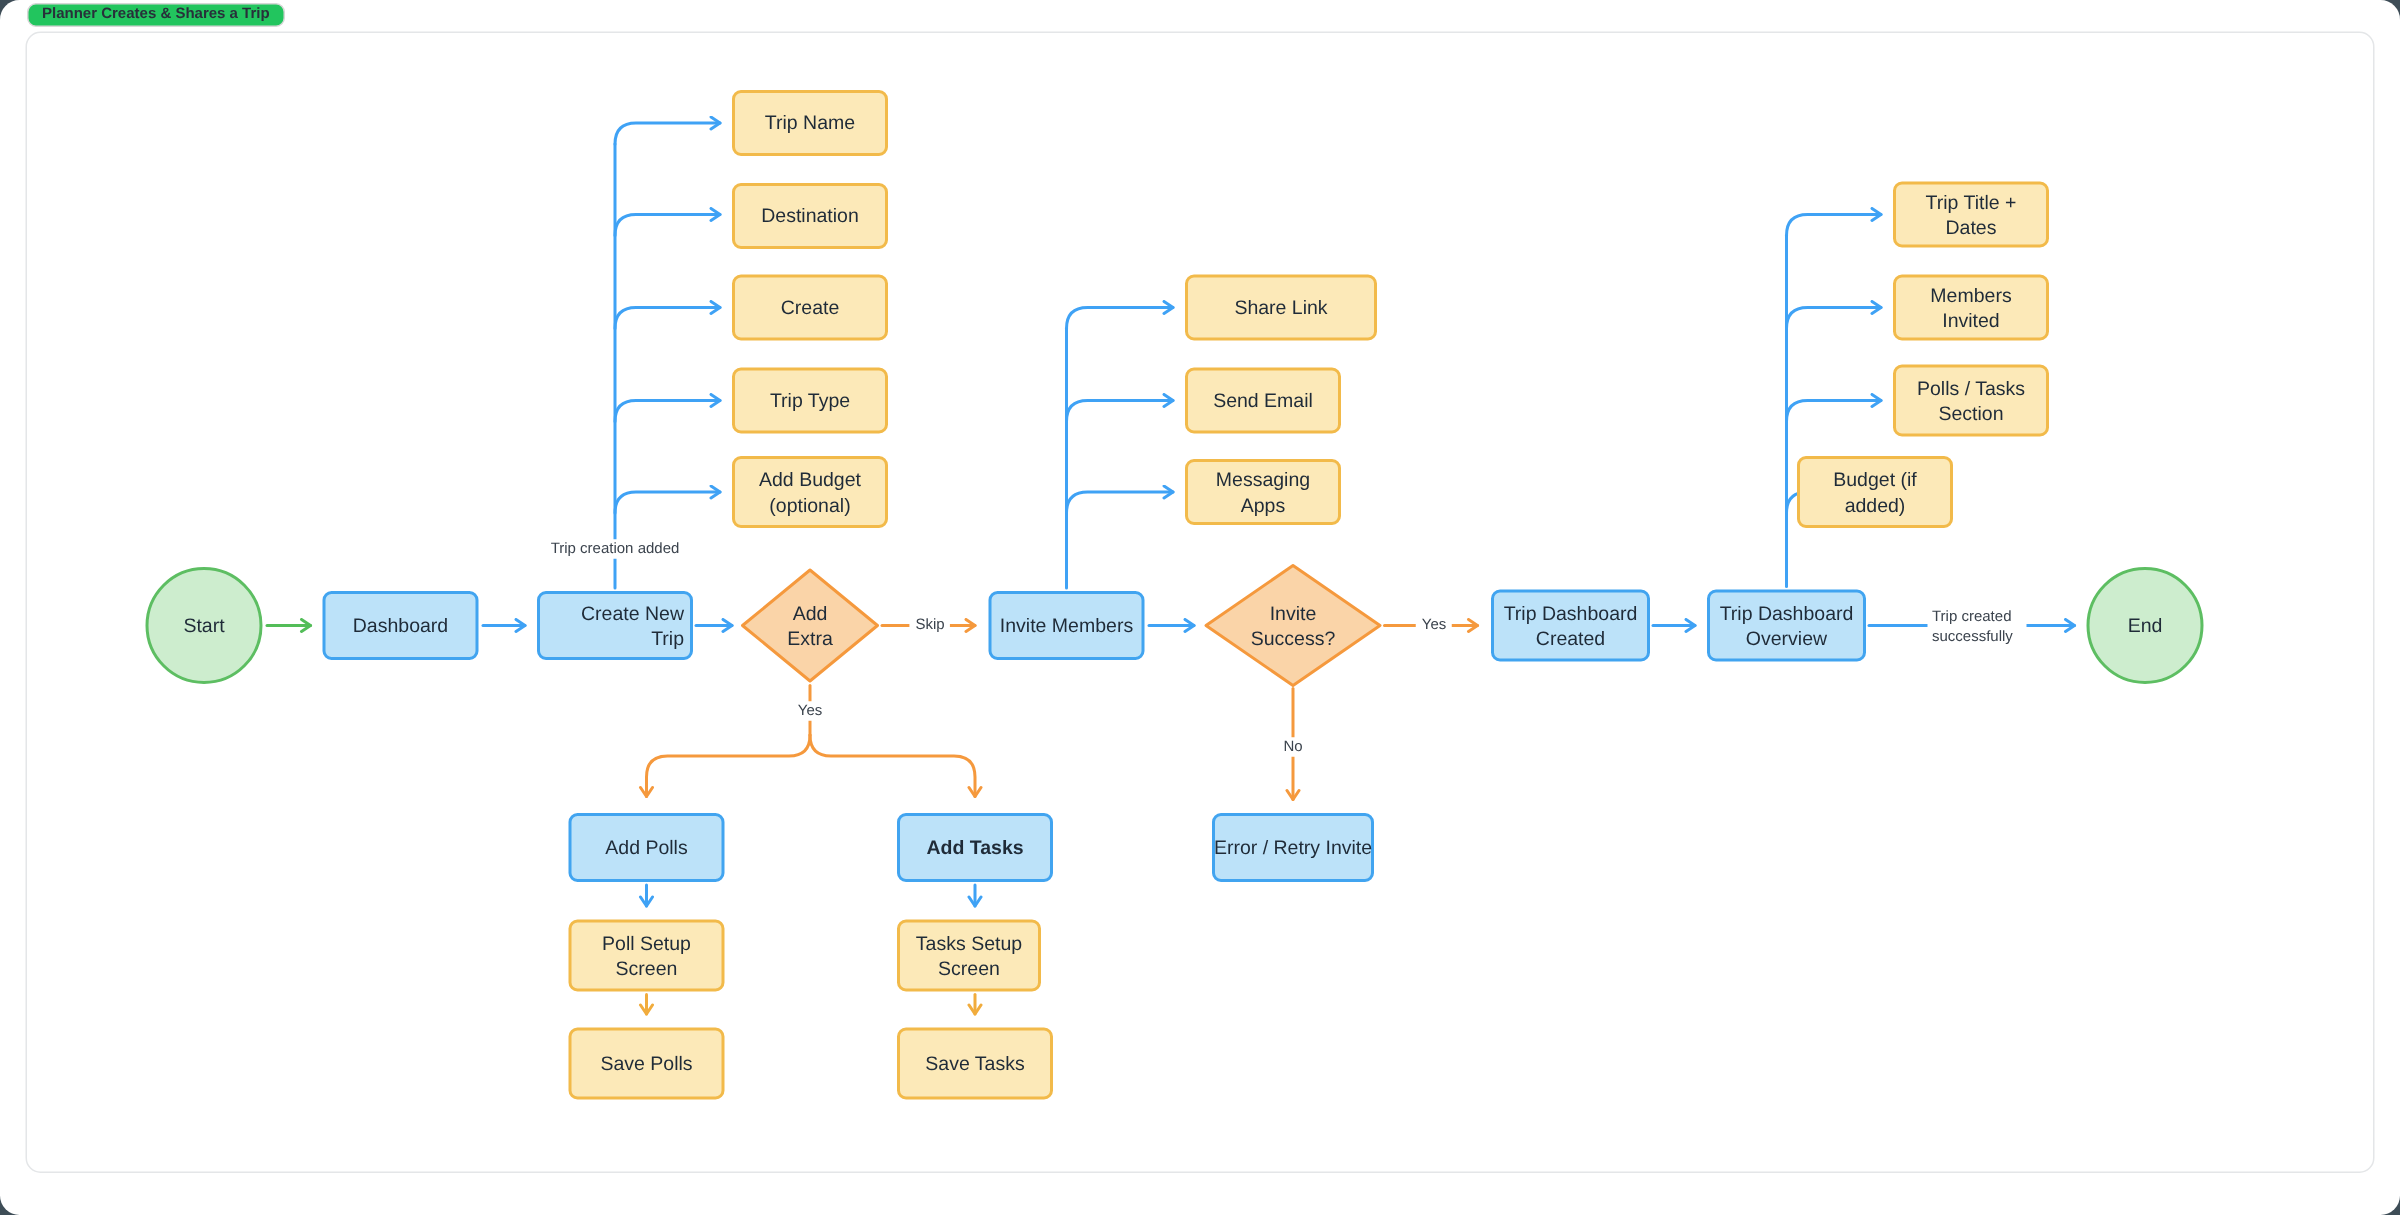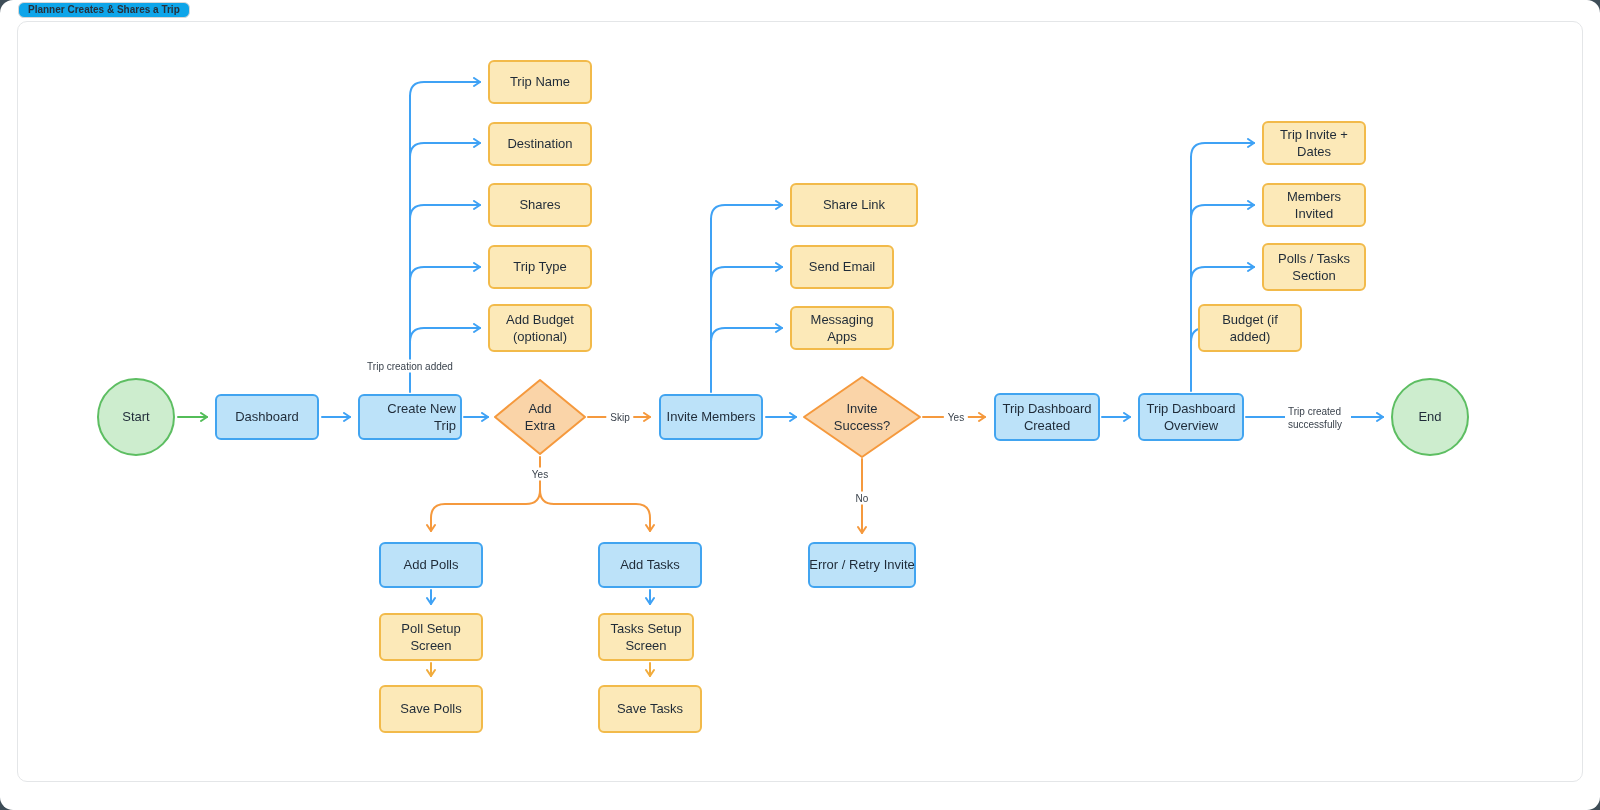--- a/index.html
+++ b/index.html
@@ -10,21 +10,21 @@
     position:relative;
     overflow:hidden;
   }
   .window {
     position:absolute; inset:0;
     background:#ffffff;
     border-radius:13px;
   }
   .tab-pill {
     position:absolute; left:18px; top:2px;
-    background:#0ea5e9;
+    background:#22c55e;
     border:1px solid #d7d7d7;
     border-radius:6px;
     padding:1px 9px 2px 9px;
     font-size:10px;
     font-weight:bold;
     color:#28303a;
     z-index:30;
   }
   .canvas {
     position:absolute; left:17px; top:21px;
@@ -154,38 +154,38 @@
   </div>
   <div class="node decision" style="left:802px;top:375px;width:120px;height:84px;">
     <svg width="120" height="84">
       <polygon points="60,2 118,42 60,82 2,42" fill="#fad4a8" stroke="#f5993d" stroke-width="2" stroke-linejoin="round"></polygon>
     </svg>
     <span class="lbl" style="width:76px;">Invite Success?</span>
   </div>
 
   <div class="node data" style="left:488px;top:60px;width:104px;height:44px;">Trip Name</div>
   <div class="node data" style="left:488px;top:122px;width:104px;height:44px;">Destination</div>
-  <div class="node data" style="left:488px;top:183px;width:104px;height:44px;">Shares</div>
+  <div class="node data" style="left:488px;top:183px;width:104px;height:44px;">Create</div>
   <div class="node data" style="left:488px;top:245px;width:104px;height:44px;">Trip Type</div>
   <div class="node data" style="left:488px;top:304px;width:104px;height:48px;">Add Budget (optional)</div>
 
   <div class="node data" style="left:790px;top:183px;width:128px;height:44px;">Share Link</div>
   <div class="node data" style="left:790px;top:245px;width:104px;height:44px;">Send Email</div>
   <div class="node data" style="left:790px;top:306px;width:104px;height:44px;">Messaging Apps</div>
 
-  <div class="node data" style="left:1262px;top:121px;width:104px;height:44px;">Trip Invite + Dates</div>
+  <div class="node data" style="left:1262px;top:121px;width:104px;height:44px;">Trip Title + Dates</div>
   <div class="node data" style="left:1262px;top:183px;width:104px;height:44px;">Members Invited</div>
   <div class="node data" style="left:1262px;top:243px;width:104px;height:48px;">Polls / Tasks Section</div>
   <div class="node data" style="left:1198px;top:304px;width:104px;height:48px;">Budget (if added)</div>
 
   <div class="node proc" style="left:379px;top:542px;width:104px;height:46px;">Add Polls</div>
   <div class="node data" style="left:379px;top:613px;width:104px;height:48px;">Poll Setup Screen</div>
   <div class="node data" style="left:379px;top:685px;width:104px;height:48px;">Save Polls</div>
 
-  <div class="node proc" style="left:598px;top:542px;width:104px;height:46px;">Add Tasks</div>
+  <div class="node proc" style="left:598px;top:542px;width:104px;height:46px;font-weight:bold;">Add Tasks</div>
   <div class="node data" style="left:598px;top:613px;width:96px;height:48px;">Tasks Setup Screen</div>
   <div class="node data" style="left:598px;top:685px;width:104px;height:48px;">Save Tasks</div>
 
   <div class="node proc" style="left:808px;top:542px;width:108px;height:46px;white-space:nowrap;">Error / Retry Invite</div>
 
   <div class="elabel" style="left:410px;top:366px;">Trip creation added</div>
   <div class="elabel" style="left:620px;top:417px;">Skip</div>
   <div class="elabel" style="left:540px;top:474px;">Yes</div>
   <div class="elabel" style="left:956px;top:417px;">Yes</div>
   <div class="elabel" style="left:862px;top:498px;">No</div>

